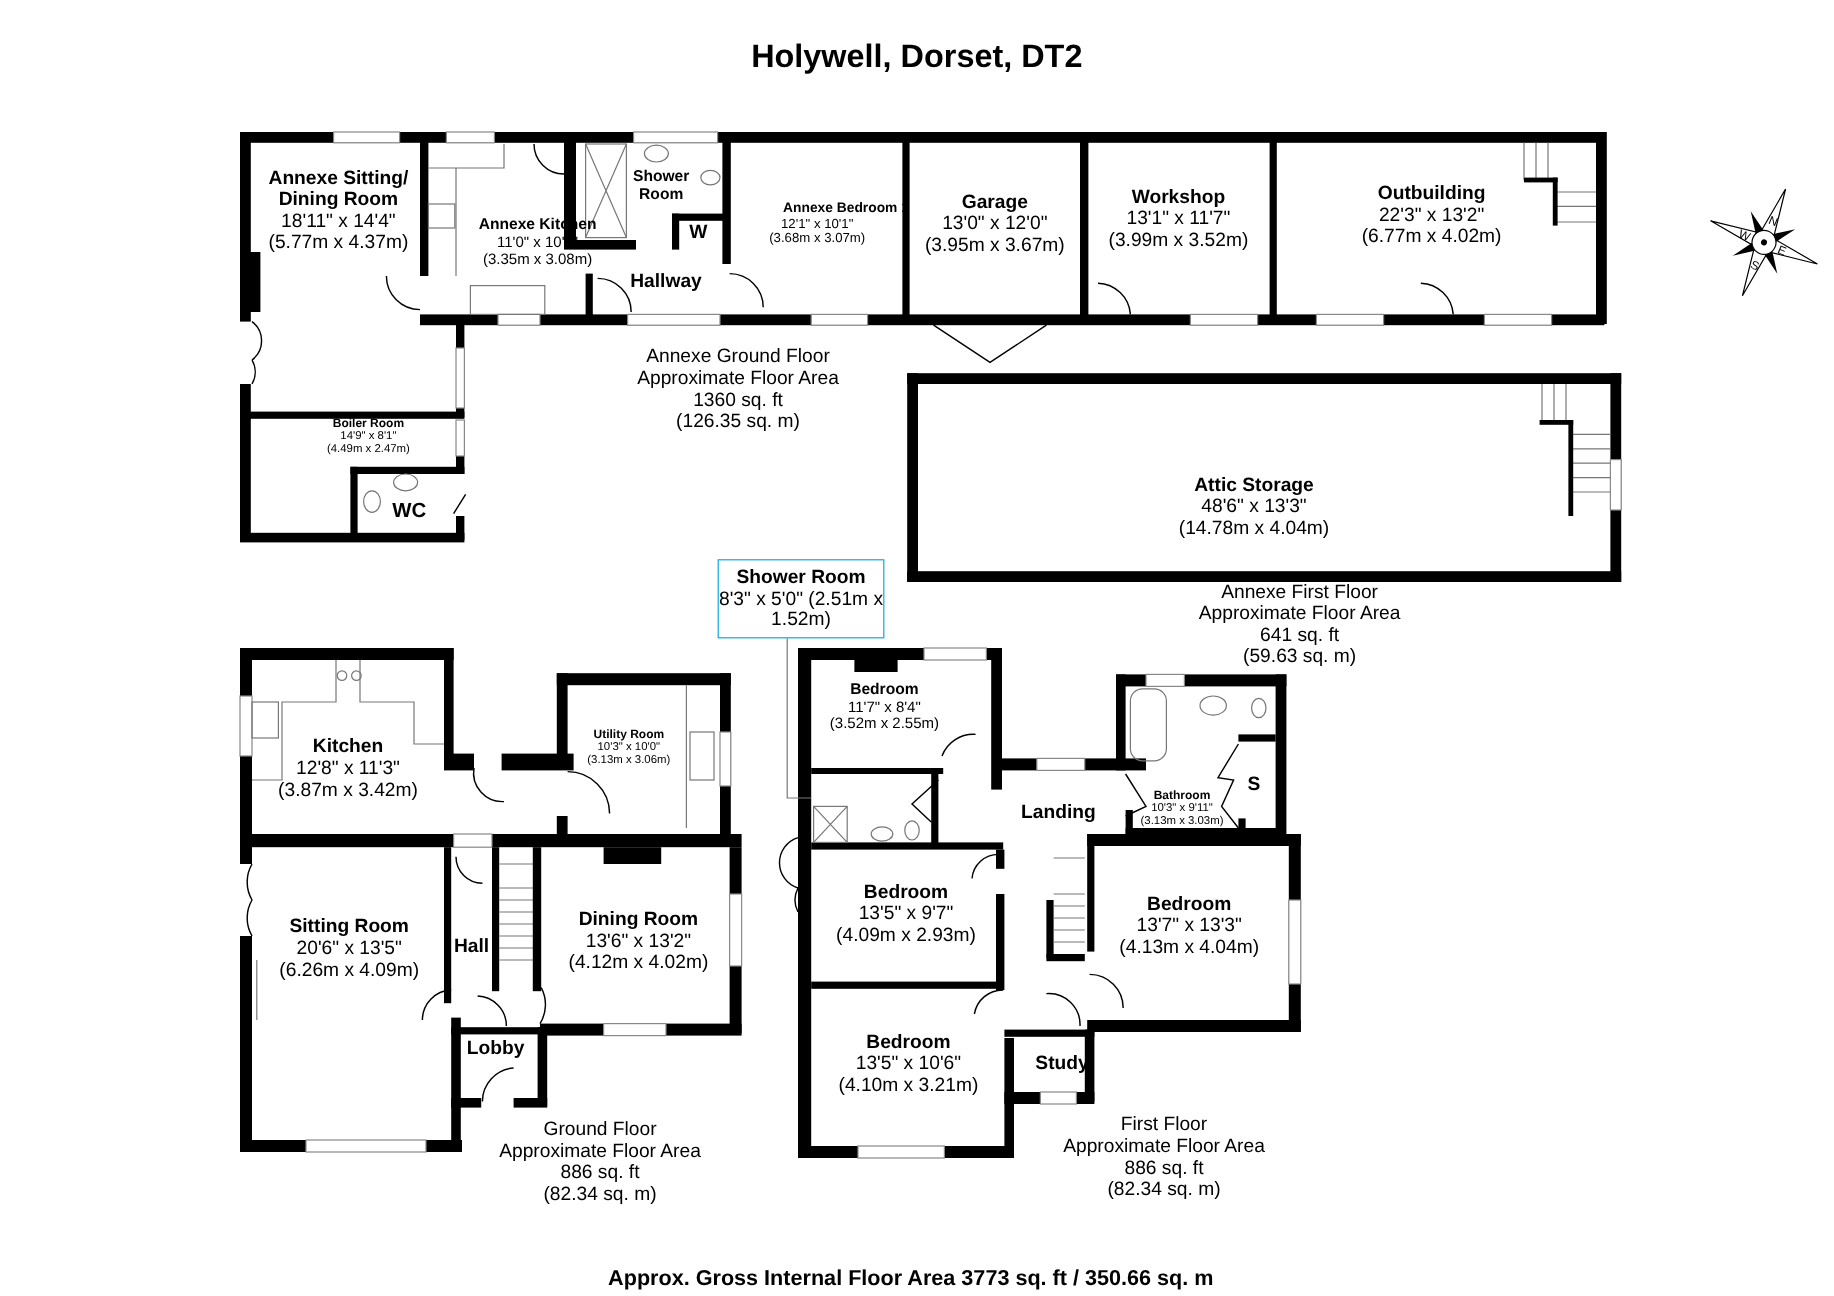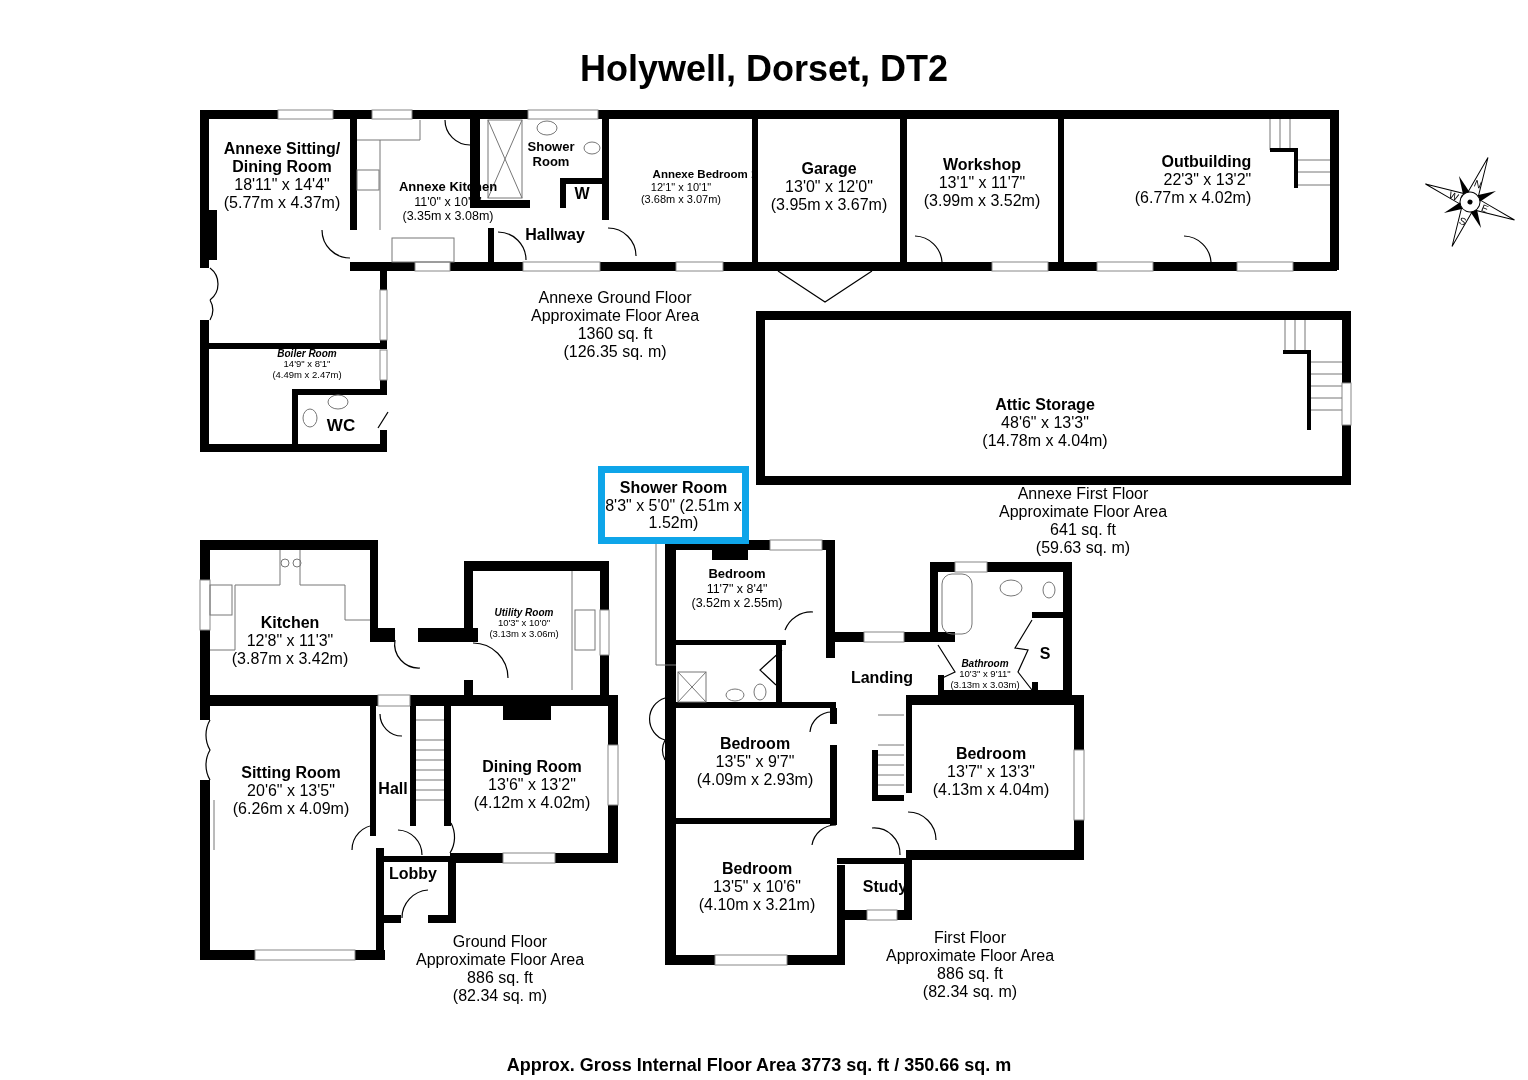--- a/index.html
+++ b/index.html
@@ -5,29 +5,29 @@
   html, body { margin:0; padding:0; background:#ffffff; }
   body { width:1528px; height:1080px; position:relative; overflow:hidden;
          font-family:"Liberation Sans", sans-serif; color:#000; }
   svg.plan { position:absolute; left:0; top:0; width:1528px; height:1080px; }
   .lbl { position:absolute; text-align:center; white-space:nowrap; line-height:1.12; transform:translateX(-50%); }
   .lbl .n { font-weight:bold; display:block; }
   .lbl .d { display:block; }
   .s-l .n { font-size:16px; } .s-l .d { font-size:16px; }
   .s-m .n { font-size:13px; } .s-m .d { font-size:12.5px; }
   .s-s .n { font-size:11.5px;margin-left:48px; } .s-s .d { font-size:11px; }
-  .s-xs .n { font-size:10px;font-style:italic; } .s-xs .d { font-size:9.5px; }
-  .title { position:absolute; left:764px; top:48px; transform:translateX(-50%);
-           font-weight:bold; font-size:36px; white-space:nowrap; }
+  .s-xs .n { font-size:10px; } .s-xs .d { font-size:9.5px; }
+  .title { position:absolute; left:764px; top:32px; transform:translateX(-50%);
+           font-weight:bold; font-size:27px; white-space:nowrap; }
   .area { position:absolute; transform:translateX(-50%); text-align:center; font-weight:normal;
           font-size:16px; line-height:1.13; white-space:nowrap; }
   .gross { position:absolute; left:759px; top:1055px; transform:translateX(-50%);
            font-weight:bold; font-size:18px; white-space:nowrap; }
   .callout { position:absolute; left:598px; top:466px; width:137px; height:64px;
-             border:7px solid #0ea5e9; background:#fff; text-align:center; font-size:16px; line-height:1.1; }
+             border:1px solid #0ea5e9; background:#fff; text-align:center; font-size:16px; line-height:1.1; }
   .callout .n { font-weight:bold; display:block; margin-top:6px; }
   .big-letter { position:absolute; font-weight:bold; font-size:18px; transform:translateX(-50%); }
 </style>
 </head>
 <body>
 
 <svg class="plan" viewBox="0 0 1528 1080" xmlns="http://www.w3.org/2000/svg">
   <defs>
     <style>
       .w { fill:#000; }
@@ -297,21 +297,21 @@
 <div class="lbl s-l" style="left:829px; top:160px;">
   <span class="n">Garage</span>
   <span class="d">13'0" x 12'0"</span>
   <span class="d">(3.95m x 3.67m)</span>
 </div>
 <div class="lbl s-l" style="left:982px; top:156px;">
   <span class="n">Workshop</span>
   <span class="d">13'1" x 11'7"</span>
   <span class="d">(3.99m x 3.52m)</span>
 </div>
-<div class="lbl s-l" style="left:1193px; top:153px;text-align:right;">
+<div class="lbl s-l" style="left:1193px; top:153px;">
   <span class="n">Outbuilding</span>
   <span class="d">22'3" x 13'2"</span>
   <span class="d">(6.77m x 4.02m)</span>
 </div>
 <div class="lbl s-xs" style="left:307px; top:348px;">
   <span class="n">Boiler Room</span>
   <span class="d">14'9" x 8'1"</span>
   <span class="d">(4.49m x 2.47m)</span>
 </div>
 <div class="big-letter" style="left:341px; top:416px; font-size:17px;text-align:right;">WC</div>

